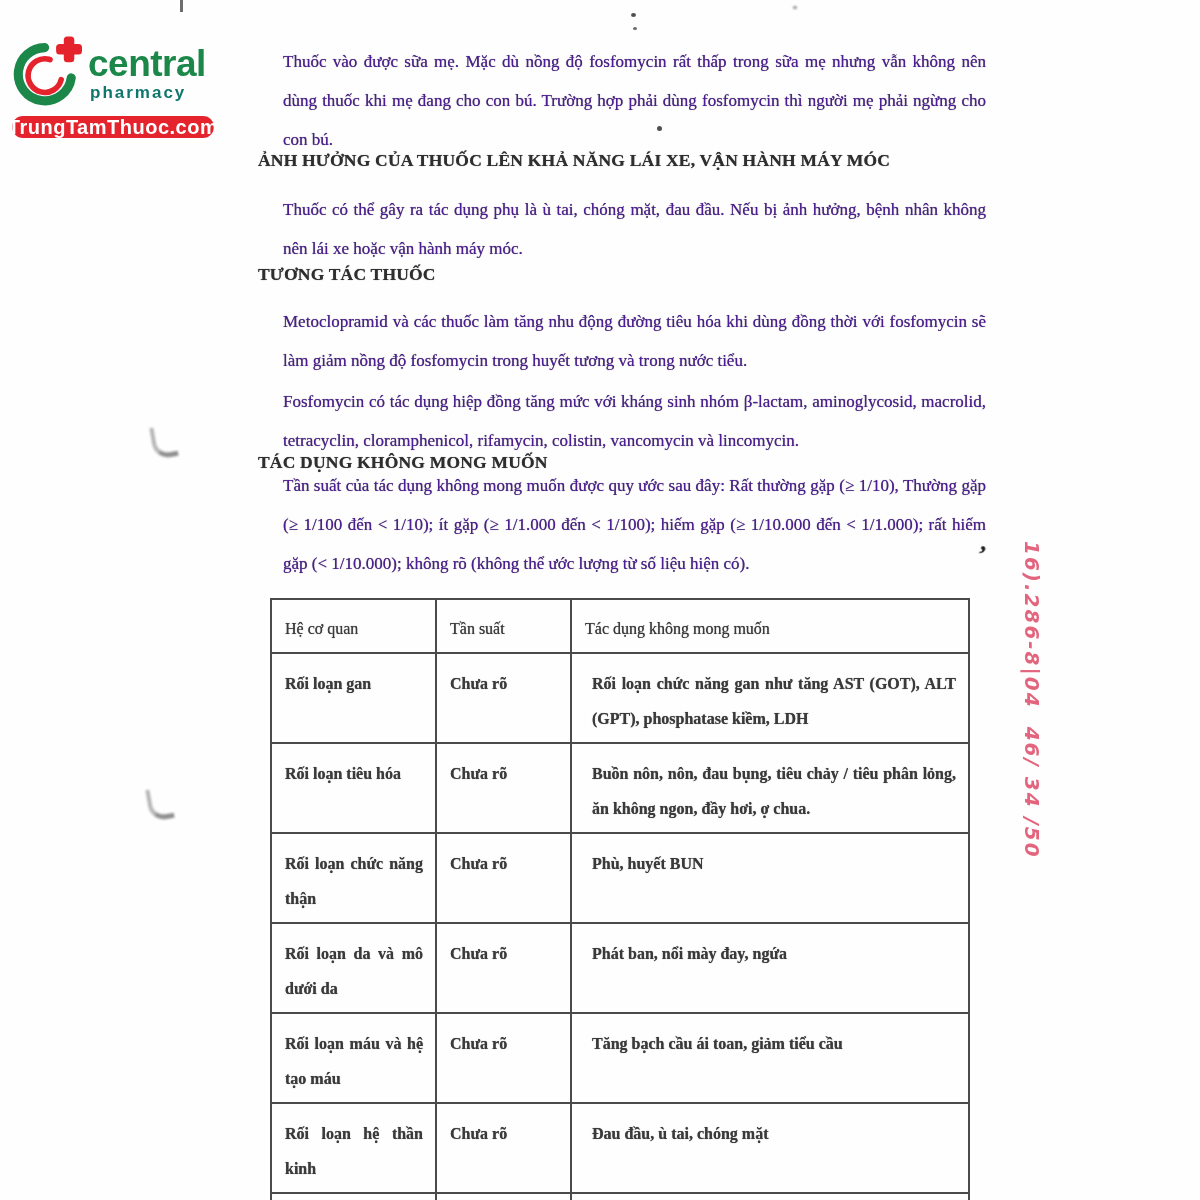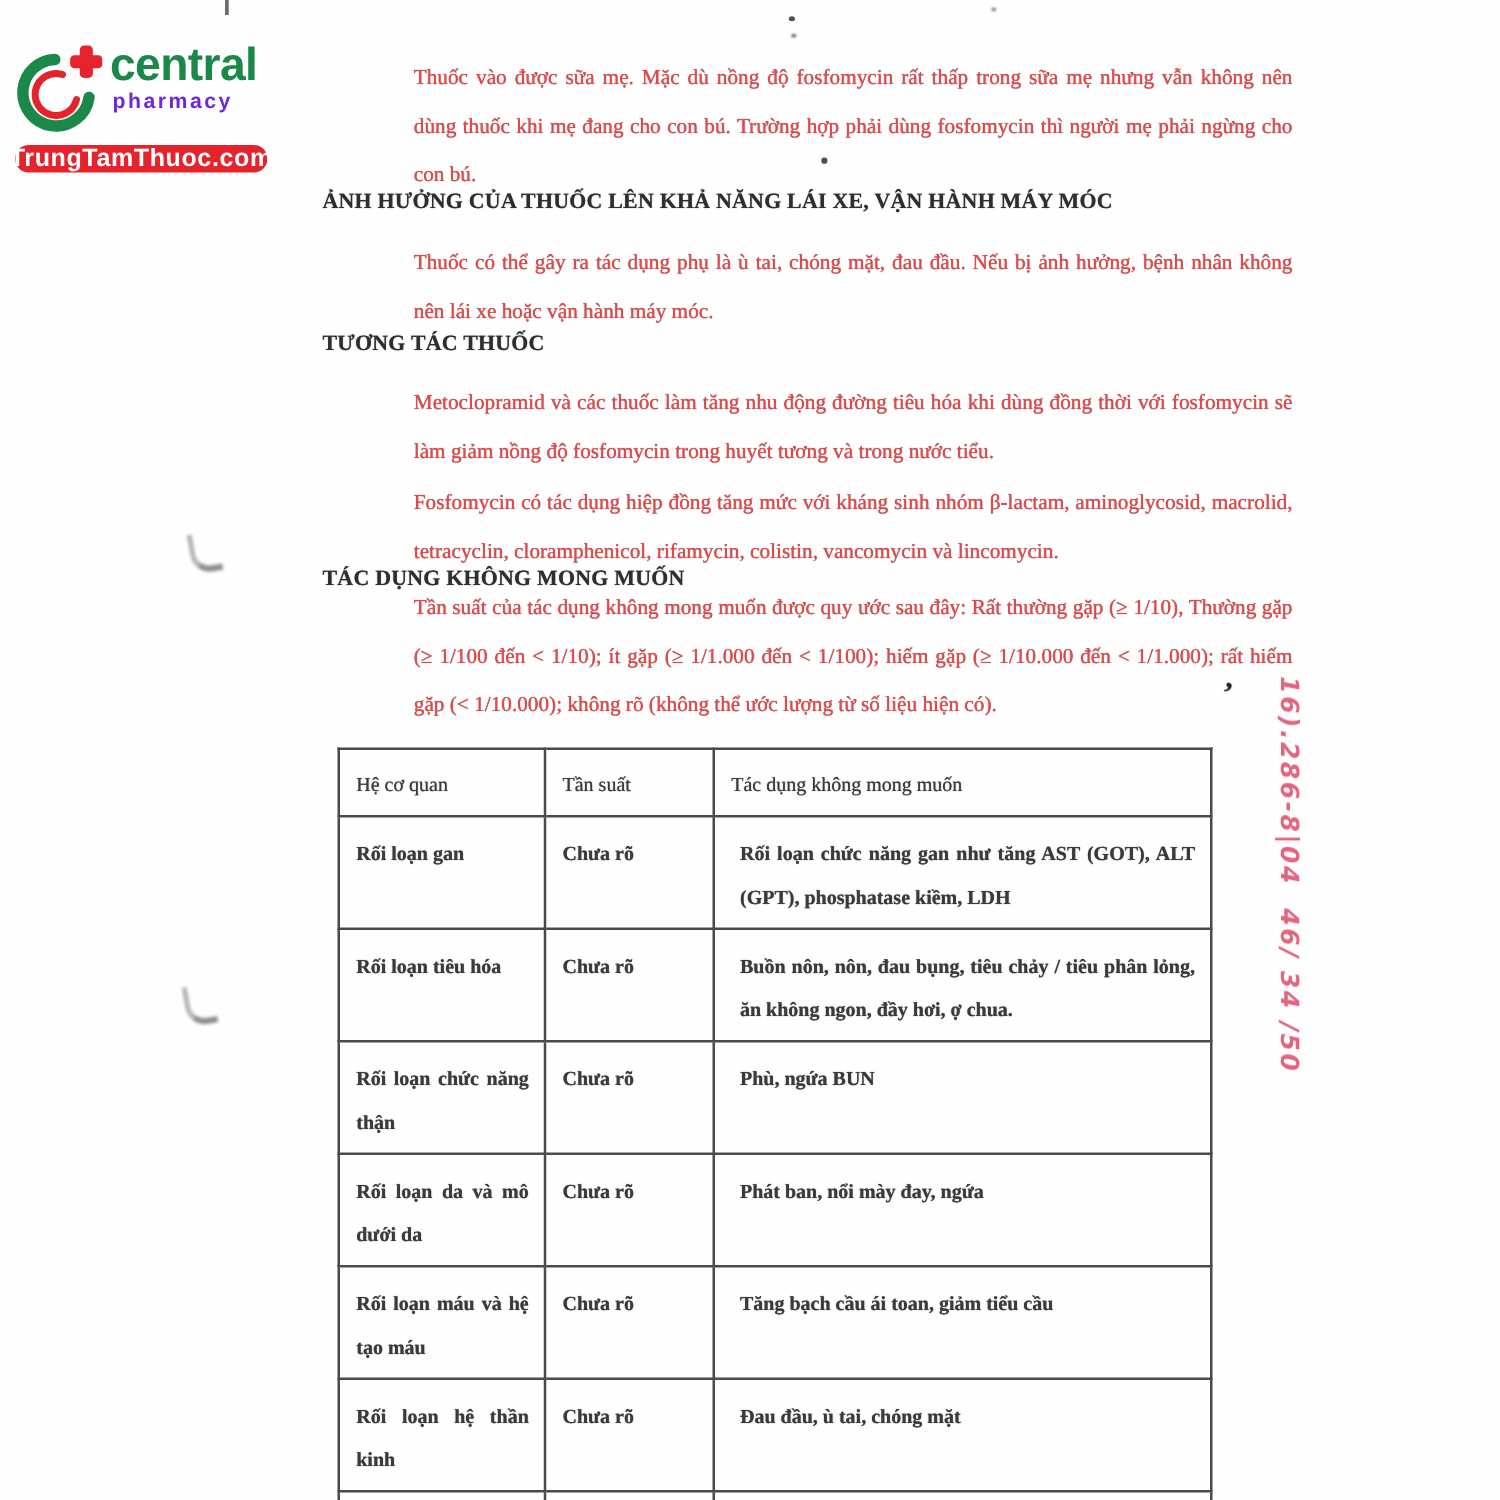--- a/index.html
+++ b/index.html
@@ -7,34 +7,34 @@
   .page {
     position:relative; width:1200px; height:1200px; overflow:hidden;
     background:#fefefe;
     font-family:"Liberation Serif", serif;
     color:#383838;
   }
   
   .logo { position:absolute; left:12px; top:34px; width:230px; }
   .logo-top { display:flex; align-items:flex-start; }
   .logo-mark { width:70px; height:72px; flex:0 0 auto; }
-  .logo-words { margin-left:6px; font-family:"Liberation Sans", sans-serif; }
+  .logo-words { margin-left:6px; margin-top:12px; font-family:"Liberation Sans", sans-serif; }
   .logo-brand { font-size:37px; font-weight:bold; color:#1b8749; line-height:36px; letter-spacing:-0.5px; }
-  .logo-sub { font-size:17px; font-weight:bold; color:#6d28d9; letter-spacing:2px; margin-top:1px; margin-left:2px; }
+  .logo-sub { font-size:17px; font-weight:bold; color:#0f766e; letter-spacing:2px; margin-top:1px; margin-left:2px; }
   .logo-badge {
     margin-top:10px; width:202px; height:22px; background:#e4232d; border-radius:12px;
     display:flex; align-items:center; justify-content:center;
     font-family:"Liberation Sans", sans-serif; font-weight:bold; font-size:20px; color:#ffffff;
     letter-spacing:0.5px;
   }
   
   .scan { text-shadow:0 0 0.8px rgba(55,55,55,0.85); }
   .para {
     position:absolute; left:283px; width:703px;
-    font-size:17px; line-height:39px; text-align:justify; color:#ef4444;margin-left:48px;
+    font-size:17px; line-height:39px; text-align:justify; color:#4c1d95;
   }
   .heading {
     position:absolute; left:258px; width:730px;
     font-size:17.5px; font-weight:bold; color:#2e2e2e; letter-spacing:0.2px;
   }
   
   table.adr {
     position:absolute; left:270px; top:598px; width:698px;
     border-collapse:collapse; table-layout:fixed;
     font-size:16px; color:#3a3a3a;
@@ -127,21 +127,21 @@
         <td class="c3cell">Rối loạn chức năng gan như tăng AST (GOT), ALT (GPT), phosphatase kiềm, LDH</td>
       </tr>
       <tr>
         <td class="c1cell">Rối loạn tiêu hóa</td>
         <td>Chưa rõ</td>
         <td class="c3cell">Buồn nôn, nôn, đau bụng, tiêu chảy / tiêu phân lỏng, ăn không ngon, đầy hơi, ợ chua.</td>
       </tr>
       <tr>
         <td class="c1cell">Rối loạn chức năng thận</td>
         <td>Chưa rõ</td>
-        <td class="c3cell">Phù, ngứa BUN</td>
+        <td class="c3cell">Phù, huyết BUN</td>
       </tr>
       <tr>
         <td class="c1cell">Rối loạn da và mô dưới da</td>
         <td>Chưa rõ</td>
         <td class="c3cell">Phát ban, nổi mày đay, ngứa</td>
       </tr>
       <tr>
         <td class="c1cell">Rối loạn máu và hệ tạo máu</td>
         <td>Chưa rõ</td>
         <td class="c3cell">Tăng bạch cầu ái toan, giảm tiểu cầu</td>

